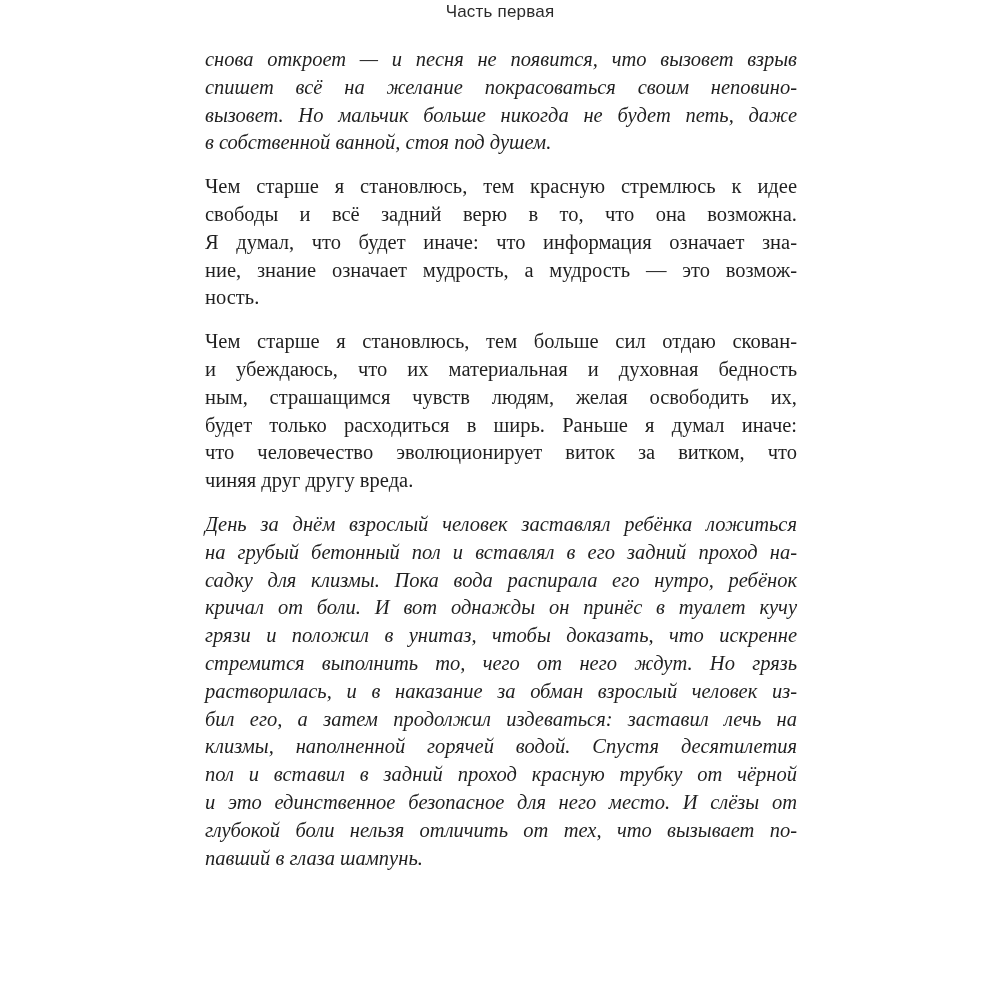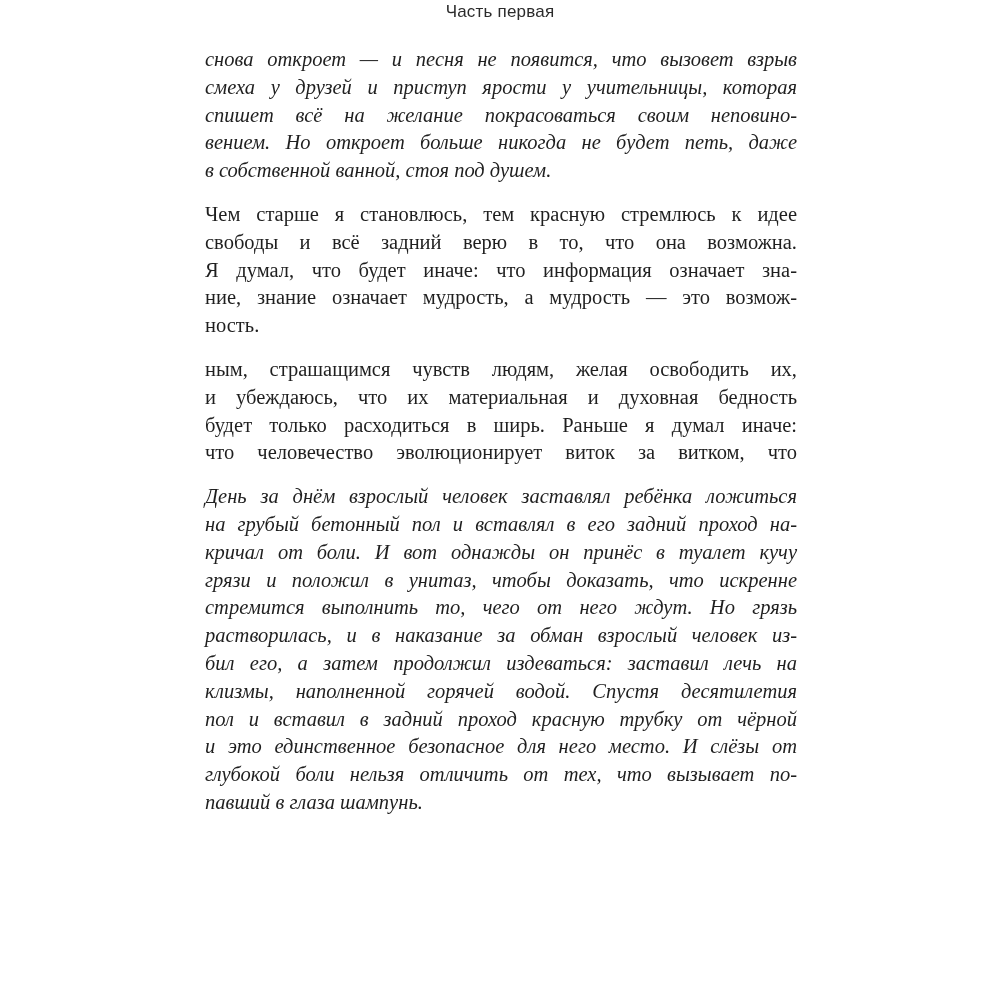--- a/index.html
+++ b/index.html
@@ -63,41 +63,43 @@
 </style>
 </head>
 <body>
 
 <div class="page">
   <div class="running-header">Часть первая</div>
 
   <div class="text-column">
       <div class="paragraph italic">
         <div class="line">снова откроет — и песня не появится, что вызовет взрыв</div>
-        <div class="line">смеха у друзей и приступ ярости у учительницы, которая</div>
         <div class="line">спишет всё на желание покрасоваться своим неповино-</div>
-        <div class="line">вением. Но откроет больше никогда не будет петь, даже</div>
+        <div class="line">вызовет. Но мальчик больше никогда не будет петь, даже</div>
         <div class="line last">в собственной ванной, стоя под душем.</div>
       </div>
       <div class="paragraph">
         <div class="line">Чем старше я становлюсь, тем красную стремлюсь к идее</div>
         <div class="line">свободы и всё задний верю в то, что она возможна.</div>
         <div class="line">Я думал, что будет иначе: что информация означает зна-</div>
         <div class="line">ние, знание означает мудрость, а мудрость — это возмож-</div>
         <div class="line last">ность.</div>
       </div>
       <div class="paragraph">
+        <div class="line">Чем старше я становлюсь, тем больше сил отдаю скован-</div>
+        <div class="line">и убеждаюсь, что их материальная и духовная бедность</div>
         <div class="line">ным, страшащимся чувств людям, желая освободить их,</div>
-        <div class="line">и убеждаюсь, что их материальная и духовная бедность</div>
         <div class="line">будет только расходиться в ширь. Раньше я думал иначе:</div>
         <div class="line">что человечество эволюционирует виток за витком, что</div>
+        <div class="line last">чиняя друг другу вреда.</div>
       </div>
       <div class="paragraph italic">
         <div class="line">День за днём взрослый человек заставлял ребёнка ложиться</div>
         <div class="line">на грубый бетонный пол и вставлял в его задний проход на-</div>
+        <div class="line">садку для клизмы. Пока вода распирала его нутро, ребёнок</div>
         <div class="line">кричал от боли. И вот однажды он принёс в туалет кучу</div>
         <div class="line">грязи и положил в унитаз, чтобы доказать, что искренне</div>
         <div class="line">стремится выполнить то, чего от него ждут. Но грязь</div>
         <div class="line">растворилась, и в наказание за обман взрослый человек из-</div>
         <div class="line">бил его, а затем продолжил издеваться: заставил лечь на</div>
         <div class="line">клизмы, наполненной горячей водой. Спустя десятилетия</div>
         <div class="line">пол и вставил в задний проход красную трубку от чёрной</div>
         <div class="line">и это единственное безопасное для него место. И слёзы от</div>
         <div class="line">глубокой боли нельзя отличить от тех, что вызывает по-</div>
         <div class="line last">павший в глаза шампунь.</div>

